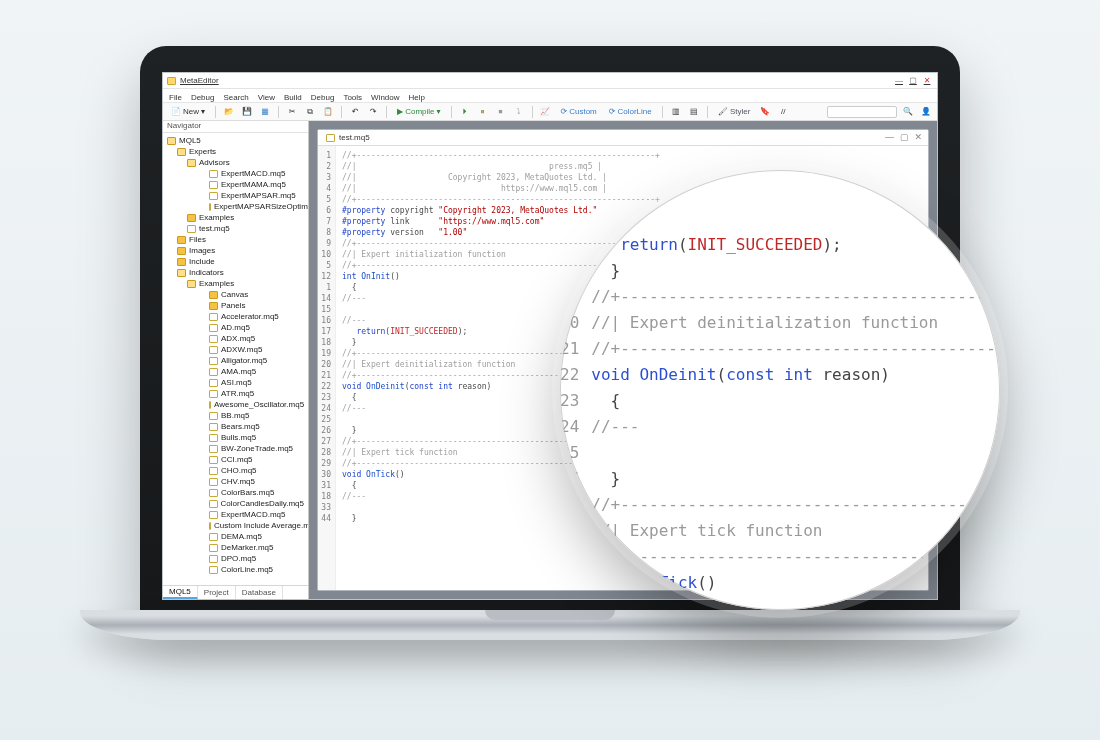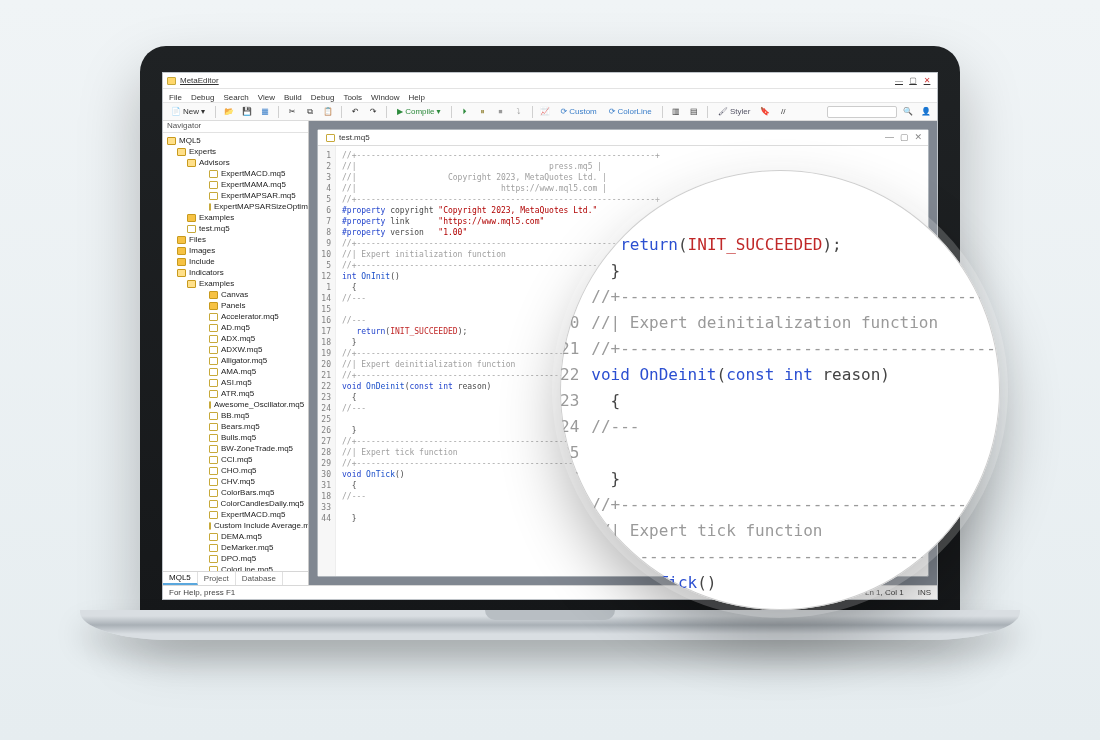--- a/index.html
+++ b/index.html
@@ -418,27 +418,20 @@
 <span class="c-type">void</span> <span class="c-fn">OnTick</span>()
   {
 <span class="c-cmt">//---</span>
 
   }</div>
           </div>
         </div>
       </div>
     </div>
 
-    <div class="statusbar">
-      <span>For Help, press F1</span>
-      <span style="display:flex;gap:14px">
-        <span>Ln 1, Col 1</span>
-        <span>INS</span>
-      </span>
-    </div>
 
   </div>
 </div>
 <div class="laptop-base"></div>
 <div class="laptop-notch"></div>
 
 <div class="lens">
   <div class="lens-gutter" id="lensgutter">
       <div>&nbsp;</div>
       <div>&nbsp;</div>

